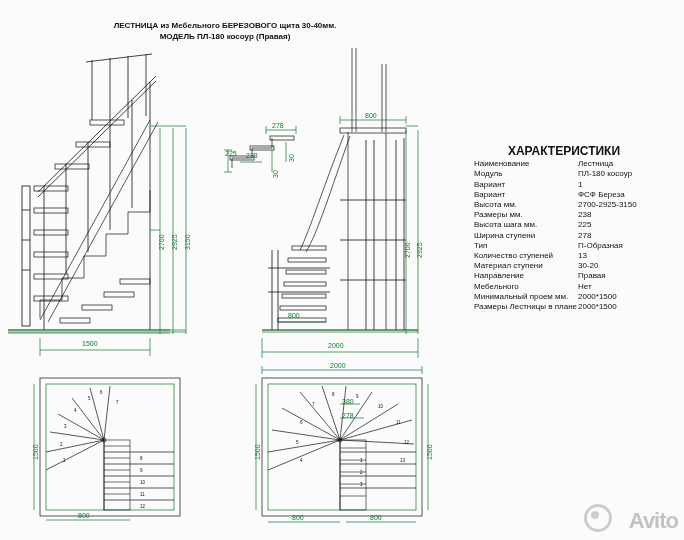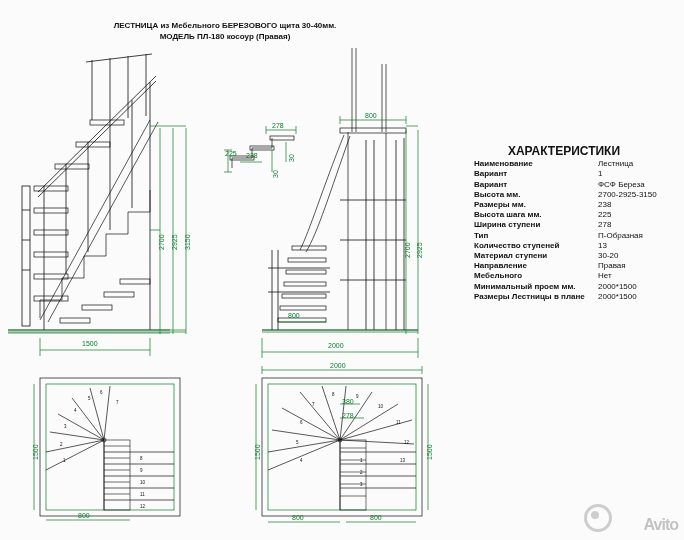--- a/index.html
+++ b/index.html
@@ -20,32 +20,32 @@
 
   
   .spec{
     position:absolute;left:474px;top:146px;width:200px;
     font-size:8px;color:#111;line-height:10.2px;
   }
   .spec .spec-title{
     font-weight:bold;text-align:center;width:180px;margin-bottom:3px;font-size:12px;
   }
   .spec .row{display:flex;}
-  .spec .k{width:124px;white-space:nowrap;font-weight:bold;}
+  .spec .k{width:104px;white-space:nowrap;}
   .spec .v{white-space:nowrap;}
 
   
   .dim{
     position:absolute;font-size:7px;color:#0b7d2a;white-space:nowrap;
     font-family:"Liberation Sans", sans-serif;
   }
   .dim.vert{transform:rotate(-90deg);transform-origin:left top;}
 
   .avito{
-    position:absolute;right:6px;bottom:6px;color:#b9b9b9;font-size:16px;
+    position:absolute;right:6px;bottom:6px;color:#b9b9b9;font-size:22px;
     font-weight:bold;letter-spacing:-1px;opacity:.85;
   }
   .logo-circle{
     position:absolute;right:72px;bottom:8px;width:22px;height:22px;border-radius:50%;
     border:3px solid #c6c6c6;opacity:.85;
   }
   .logo-circle:after{
     content:"";position:absolute;left:4px;top:4px;width:8px;height:8px;border-radius:50%;
     background:#c6c6c6;
   }
@@ -330,20 +330,24 @@
   </div>
 
   <div class="spec">
     <div class="spec-title">ХАРАКТЕРИСТИКИ</div>
 
     <div class="row">
       <span class="k">Наименование</span>
       <span class="v">Лестница</span>
     </div>
     <div class="row">
+      <span class="k">Модуль</span>
+      <span class="v">ПЛ-180 косоур</span>
+    </div>
+    <div class="row">
       <span class="k">Вариант</span>
       <span class="v">1</span>
     </div>
     <div class="row">
       <span class="k">Вариант</span>
       <span class="v">ФСФ Береза</span>
     </div>
     <div class="row">
       <span class="k">Высота мм.</span>
       <span class="v">2700-2925-3150</span>

